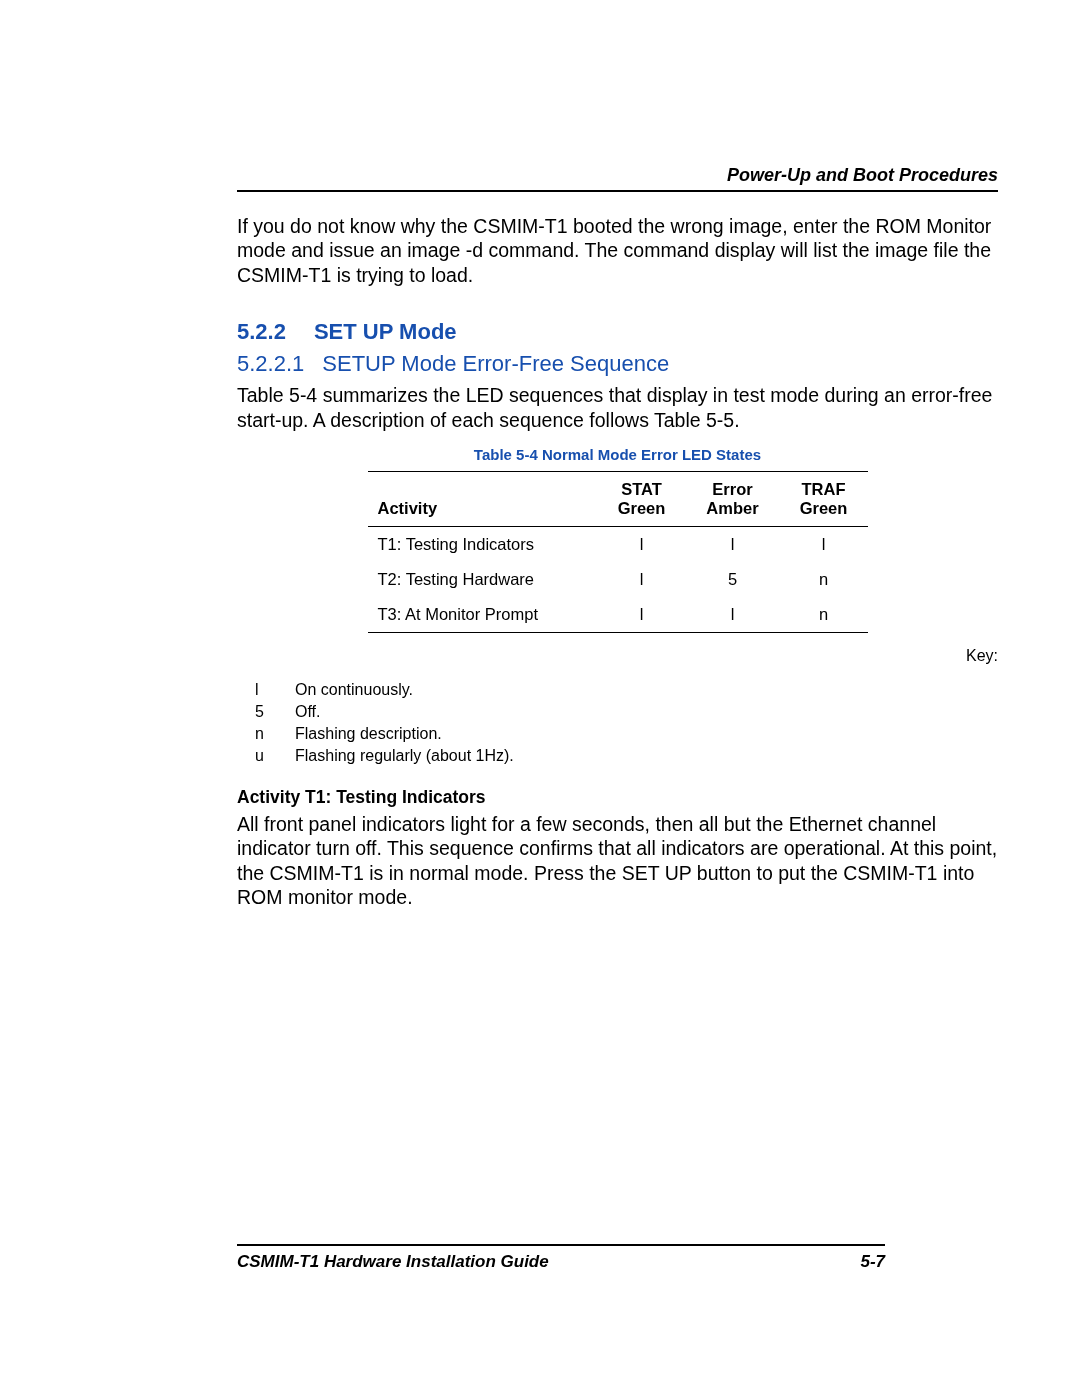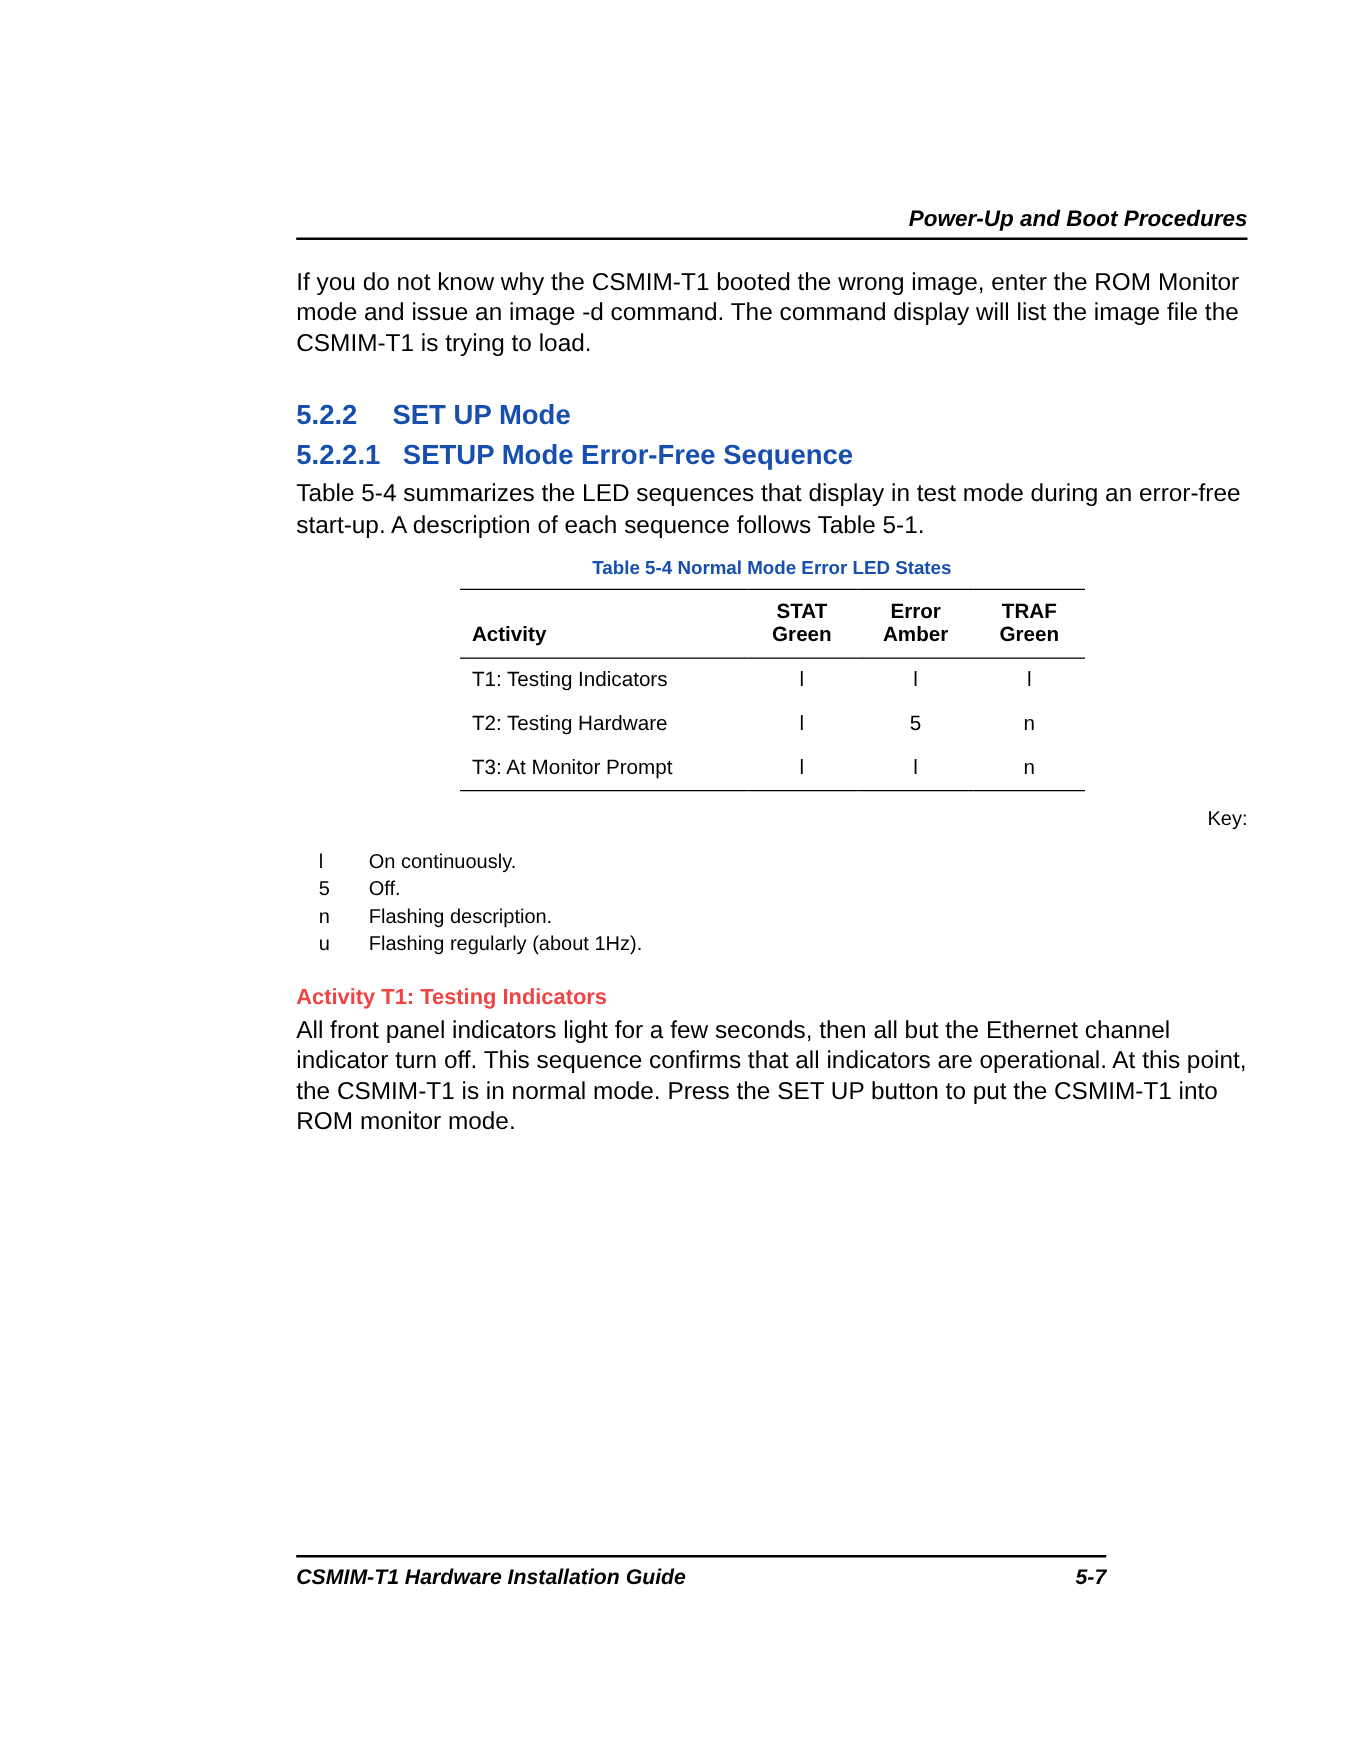--- a/index.html
+++ b/index.html
@@ -37,29 +37,29 @@
     color: #174fae;
     font-weight: bold;
     font-size: 22px;
     margin: 0 0 6px 0;
   }
   .h2 .num {
     margin-right: 28px;
   }
   .h3 {
     color: #174fae;
-    font-weight: bold;
+    font-weight: normal;
     font-size: 22px;
     margin: 0 0 6px 0;
   }
   .h3 .num {
     margin-right: 18px;
   }
   .h4 {
-    color: #ef4444;
+    color: #000000;
     font-weight: bold;
     font-size: 17.5px;
     margin: 6px 0 4px 0;
   }
   .table-caption {
     text-align: center;
     color: #174fae;
     font-weight: bold;
     font-size: 15px;
     margin: 6px 0 8px 0;
@@ -134,21 +134,21 @@
 
   <p class="body-text">If you do not know why the CSMIM-T1 booted the wrong image, enter the ROM Monitor mode and issue an image -d command. The command display will list the image ﬁle the CSMIM-T1 is trying to load.</p>
 
   <div class="h2">
     <span class="num">5.2.2</span><span>SET UP Mode</span>
   </div>
 
   <div class="h3">
     <span class="num">5.2.2.1</span><span>SETUP Mode Error-Free Sequence</span>
   </div>
-  <p class="body-text" style="margin-bottom:14px">Table 5-4 summarizes the LED sequences that display in test mode during an error-free start-up. A description of each sequence follows Table 5-1.</p>
+  <p class="body-text" style="margin-bottom:14px">Table 5-4 summarizes the LED sequences that display in test mode during an error-free start-up. A description of each sequence follows Table 5-5.</p>
 
   <div class="table-caption">Table 5-4   Normal Mode Error LED States</div>
 
   <table class="led">
     <thead>
       <tr>
         <th style="vertical-align:bottom;width:210px">Activity</th>
         <th class="center">
           <span>STAT</span>
           <span class="sub">Green</span>

